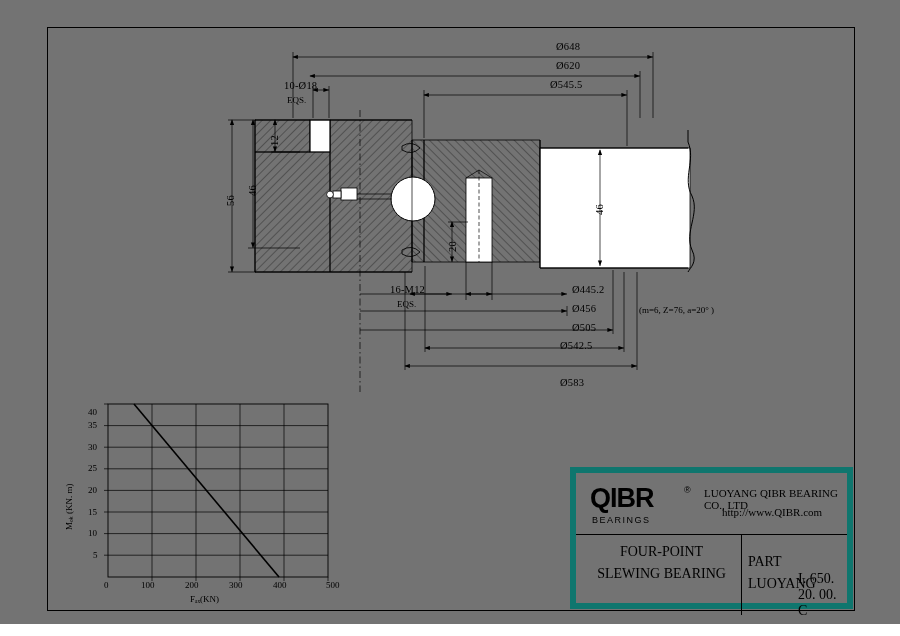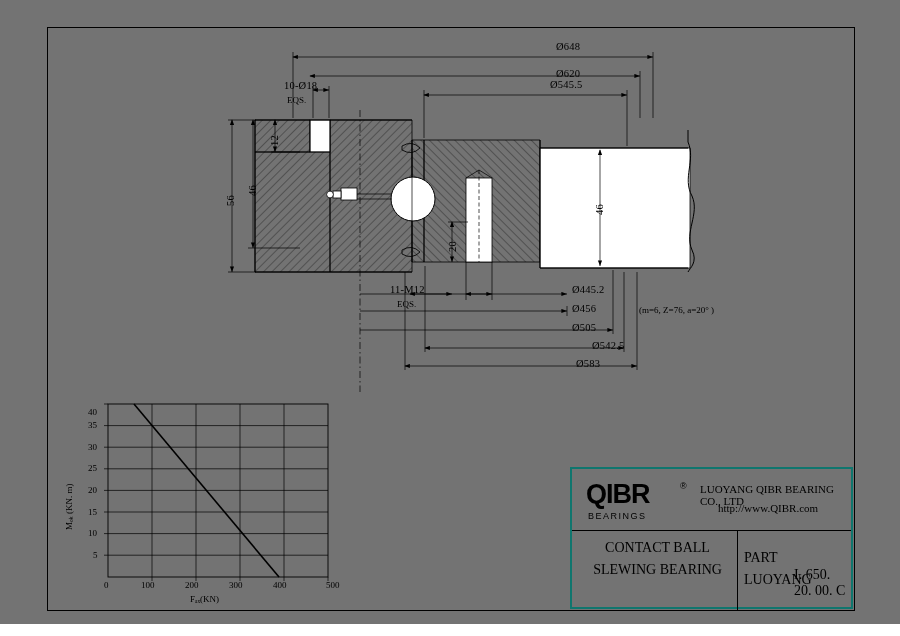--- a/index.html
+++ b/index.html
@@ -12,21 +12,21 @@
   svg{position:absolute;left:0;top:0;width:900px;height:636px;overflow:visible;}
   .ln{stroke:#000;fill:none;}
   .thin{stroke-width:.7;}
   .med{stroke-width:1;}
   .hatch-a{fill:url(#hatchA);stroke:#000;stroke-width:.8;}
   .hatch-b{fill:url(#hatchB);stroke:#000;stroke-width:.8;}
   .white{fill:#fff;stroke:#000;stroke-width:.8;}
   .dash{stroke-dasharray:7 3 1.5 3;}
   .dash2{stroke-dasharray:4 2.5;}
   
-  .tb{position:absolute;left:570px;top:467px;width:283px;height:142px;border:2px solid #0f766e;box-sizing:border-box;}
+  .tb{position:absolute;left:570px;top:467px;width:283px;height:142px;border:6px solid #0f766e;box-sizing:border-box;}
   .tb .row1{position:absolute;left:0;top:0;width:100%;height:62px;border-bottom:1px solid #000;box-sizing:border-box;}
   .tb .row2{position:absolute;left:0;top:62px;width:100%;height:80px;box-sizing:border-box;}
   .tb .vline{position:absolute;left:165px;top:62px;width:1px;height:80px;background:#000;}
   .brand{position:absolute;left:14px;top:10px;font-family:"Liberation Sans",sans-serif;font-weight:bold;font-size:27px;letter-spacing:-1px;}
   .brand-reg{position:absolute;left:108px;top:12px;font-size:9px;font-family:"Liberation Sans",sans-serif;}
   .brand-sub{position:absolute;left:16px;top:42px;font-family:"Liberation Sans",sans-serif;font-size:9px;letter-spacing:1.5px;color:#000;}
   .co1{position:absolute;left:128px;top:14px;font-size:11px;}
   .co2{position:absolute;left:146px;top:33px;font-size:11px;}
   .prodname{position:absolute;left:8px;top:6px;width:155px;text-align:center;font-size:14px;line-height:22px;}
   .partlbl{position:absolute;left:172px;top:16px;font-size:14px;line-height:22px;}
@@ -200,35 +200,35 @@
       <line class="ln thin" x1="196" y1="577" x2="196" y2="581"></line>
       <line class="ln thin" x1="240" y1="577" x2="240" y2="581"></line>
       <line class="ln thin" x1="284" y1="577" x2="284" y2="581"></line>
       <line class="ln thin" x1="328" y1="577" x2="328" y2="581"></line>
 
       <line x1="134" y1="404" x2="279" y2="577" stroke="#000" stroke-width="1.6"></line>
     </g>
   </svg>
 
   <div class="txt dim" style="left:556px;top:41px;">Ø648</div>
-  <div class="txt dim" style="left:556px;top:68px;">Ø620</div>
+  <div class="txt dim" style="left:556px;top:60px;">Ø620</div>
   <div class="txt dim" style="left:550px;top:79px;">Ø545.5</div>
 
   <div class="txt dim" style="left:284px;top:80px;">10-Ø18</div>
   <div class="txt small" style="left:287px;top:95px;">EQS.</div>
 
-  <div class="txt dim" style="left:390px;top:284px;">11-M12</div>
+  <div class="txt dim" style="left:390px;top:284px;">16-M12</div>
   <div class="txt small" style="left:397px;top:299px;">EQS.</div>
 
   <div class="txt dim" style="left:572px;top:284px;">Ø445.2</div>
   <div class="txt dim" style="left:572px;top:303px;">Ø456</div>
   <div class="txt small" style="left:620px;top:305px;padding-left:19px;">(m=6, Z=76, a=20° )</div>
   <div class="txt dim" style="left:572px;top:322px;">Ø505</div>
-  <div class="txt dim" style="left:560px;top:340px;margin-left:32px;">Ø542.5</div>
-  <div class="txt dim" style="left:560px;top:358px;margin-left:16px;">Ø583</div>
+  <div class="txt dim" style="left:560px;top:340px;">Ø542.5</div>
+  <div class="txt dim" style="left:560px;top:377px;">Ø583</div>
 
   <div class="txt dim" style="left:225px;top:206px;transform:rotate(-90deg);transform-origin:left top;">56</div>
   <div class="txt dim" style="left:247px;top:196px;transform:rotate(-90deg);transform-origin:left top;">46</div>
   <div class="txt dim" style="left:269px;top:146px;transform:rotate(-90deg);transform-origin:left top;">12</div>
   <div class="txt dim" style="left:447px;top:252px;transform:rotate(-90deg);transform-origin:left top;">20</div>
   <div class="txt dim" style="left:594px;top:215px;transform:rotate(-90deg);transform-origin:left top;">46</div>
 
   <div class="txt axlbl" style="left:88px;top:399px;margin-top:8px;">40</div>
   <div class="txt axlbl" style="left:88px;top:420px;">35</div>
   <div class="txt axlbl" style="left:88px;top:442px;">30</div>
@@ -251,21 +251,21 @@
   <div class="tb">
     <div class="row1">
       <div class="brand">QIBR</div>
       <div class="brand-reg">®</div>
       <div class="brand-sub">BEARINGS</div>
       <div class="co1">LUOYANG QIBR BEARING CO., LTD</div>
       <div class="co2">http://www.QIBR.com</div>
     </div>
     <div class="row2">
       <div class="prodname">
-        <div>CONTACT BALL</div>
+        <div>FOUR-POINT</div>
         <div>SLEWING BEARING</div>
       </div>
       <div class="partlbl">
         <div>PART</div>
         <div>LUOYANG</div>
       </div>
       <div class="partno">I. 650. 20. 00. C</div>
     </div>
     <div class="vline"></div>
   </div>

